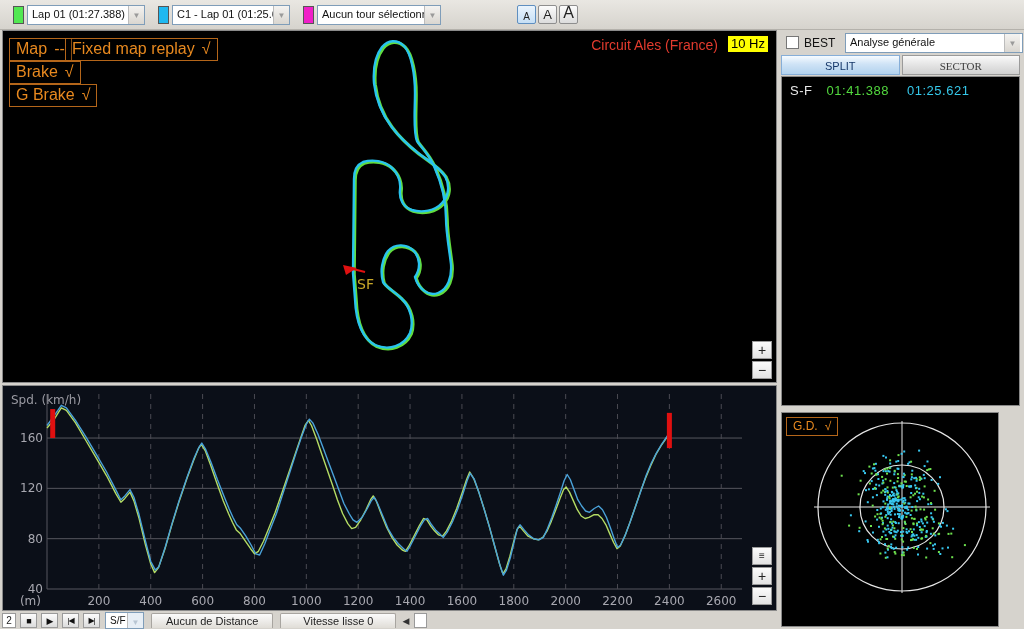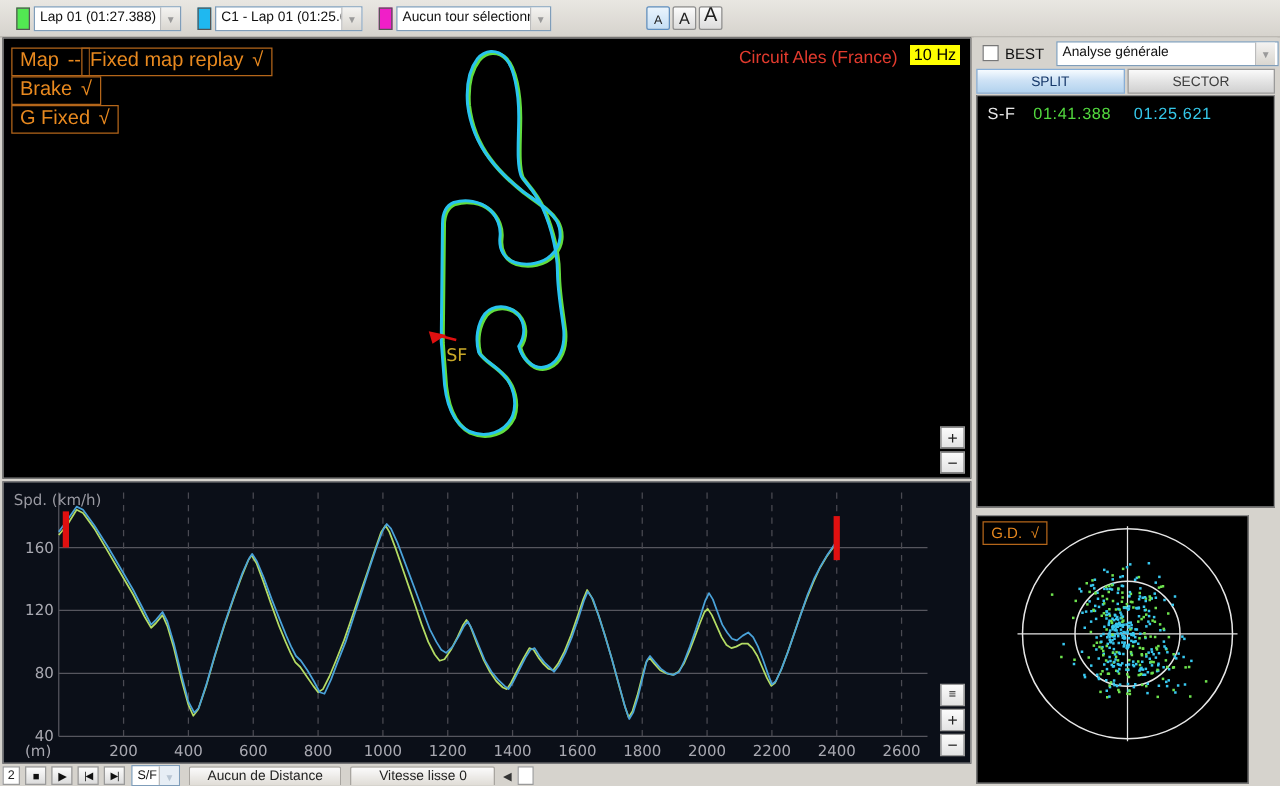--- a/index.html
+++ b/index.html
@@ -40,21 +40,21 @@
 
   
   .diff-row { position:absolute; left:0; top:2px; width:100%; height:22px; }
   .checkbox { position:absolute; left:7px; top:4px; width:13px; height:13px; background:#fff; border:1px solid #777; }
   .diff-label { position:absolute; left:25px; top:4px; font-size:12px; color:#111; }
   .rp-combo { position:absolute; left:63px; top:1px; width:178px; }
   .rp-combo .val { width:158px; }
   .tabs { position:absolute; left:2px; top:25px; width:239px; height:20px; display:flex; }
   .tab { flex:1; text-align:center; font-size:11px; padding-top:4px; border:1px solid #9a9a9a; }
   .tab.active { background:linear-gradient(#f6fbff,#cfe3f6 45%,#b2d2ee); color:#16386a; border-color:#86aed8; }
-  .tab.inactive { background:linear-gradient(#fafafa,#e6e6e6 45%,#d0d0d0); color:#3c3c3c; margin-left:2px; }
+  .tab.inactive { background:linear-gradient(#fafafa,#e6e6e6 45%,#d0d0d0); color:#3c3c3c; margin-left:2px;font-family:Liberation Serif, serif; }
   .split-area { position:absolute; left:2px; top:46px; width:239px; height:330px; background:#000; border:1px solid #888; }
   .sf-row { position:absolute; left:8px; top:6px; font-size:13px; letter-spacing:.5px; white-space:nowrap; }
   .sf-label { color:#e8e8e8; } .t-green { color:#52d83e; margin-left:10px; } .t-cyan { color:#35c8ea; margin-left:14px; }
   .gd-panel { position:absolute; left:2px; top:382px; width:218px; height:215px; background:#000; border:1px solid #888; }
   .gd-label { left:4px; top:4px; font-size:12px; }
 
   
   .bottombar { position:absolute; left:0; top:612px; width:779px; height:17px; background:#d6d3cd;
                display:flex; align-items:center; }
   .numbox { width:14px; height:15px; margin-left:2px; background:#fff; border:1px solid #9a9a9a;
@@ -117,21 +117,21 @@
   <div class="oj-btn" style="left:6px; top:7px;">
     <span>Map</span><b>--</b>
   </div>
   <div class="oj-btn" style="left:62px; top:7px;">
     <span>Fixed map replay</span><b>√</b>
   </div>
   <div class="oj-btn" style="left:6px; top:30px;">
     <span>Brake</span><b>√</b>
   </div>
   <div class="oj-btn" style="left:6px; top:53px;">
-    <span>G Fixed</span><b>√</b>
+    <span>G Brake</span><b>√</b>
   </div>
 
   <div class="circuit-label">Circuit Ales (France)</div>
   <div class="hz-badge">10 Hz</div>
 
   <div class="sq-btn" style="right:4px; top:310px;">+</div>
   <div class="sq-btn" style="right:4px; top:330px;">−</div>
 </div>
 
 <div class="chart-panel">

